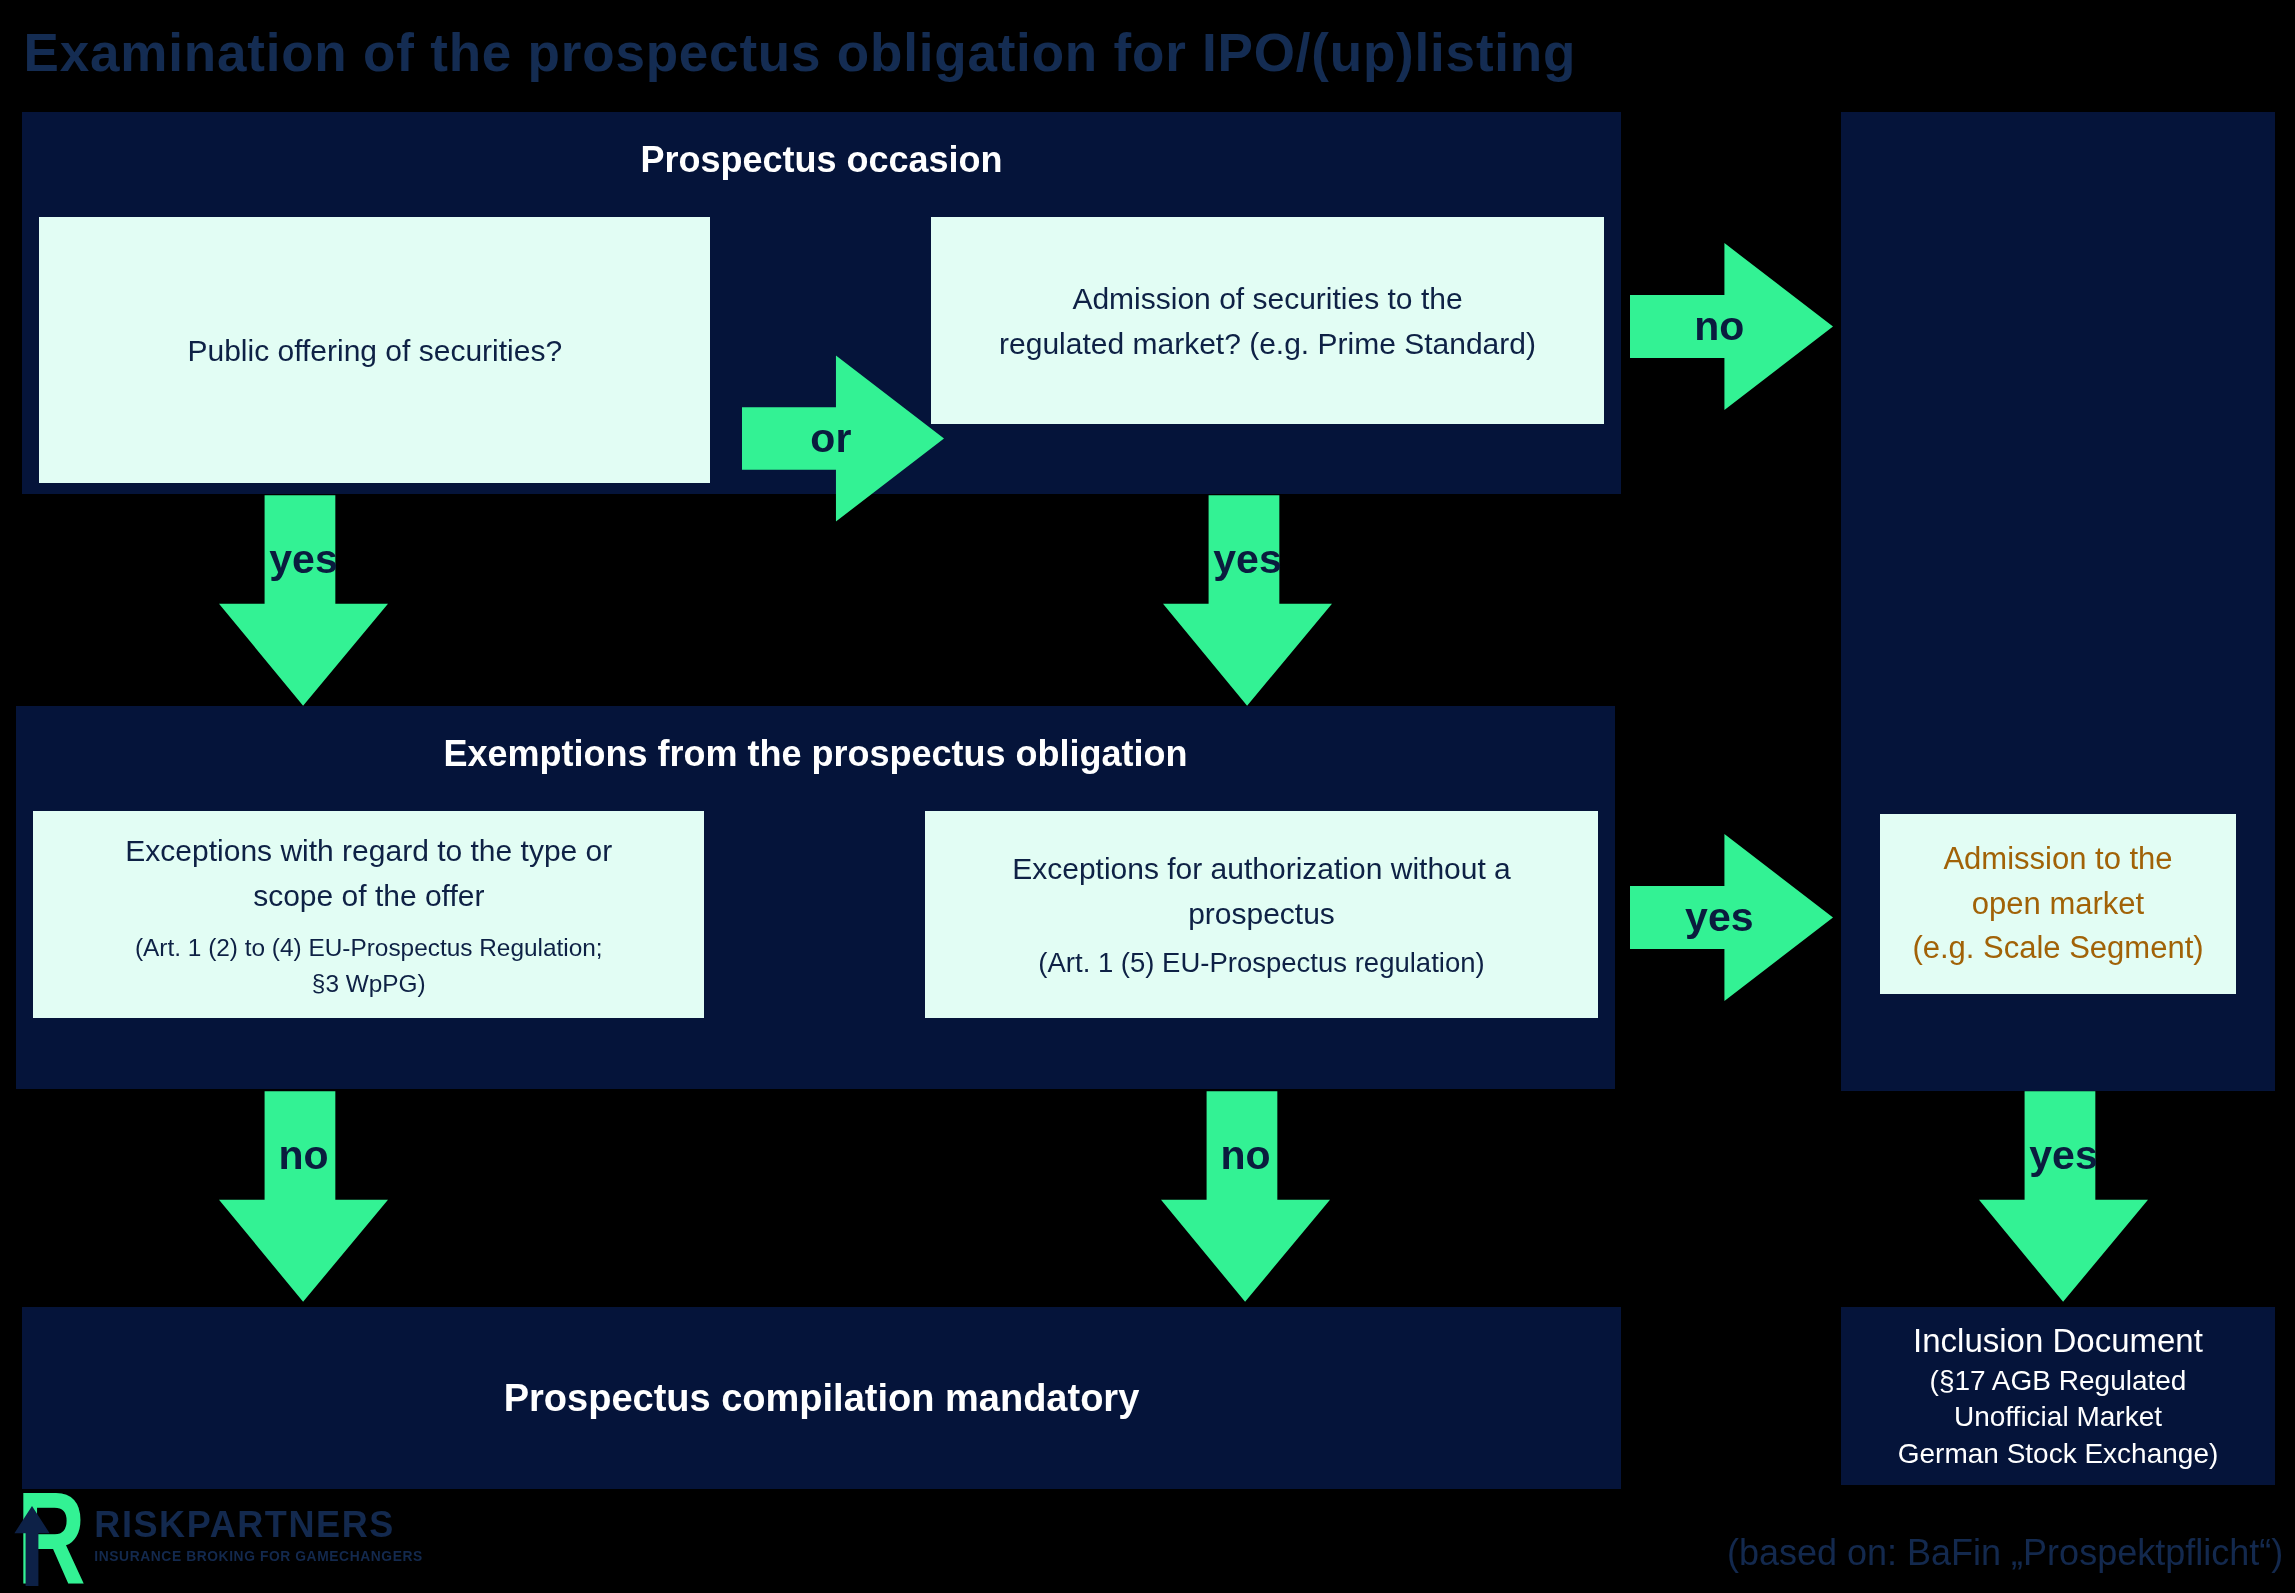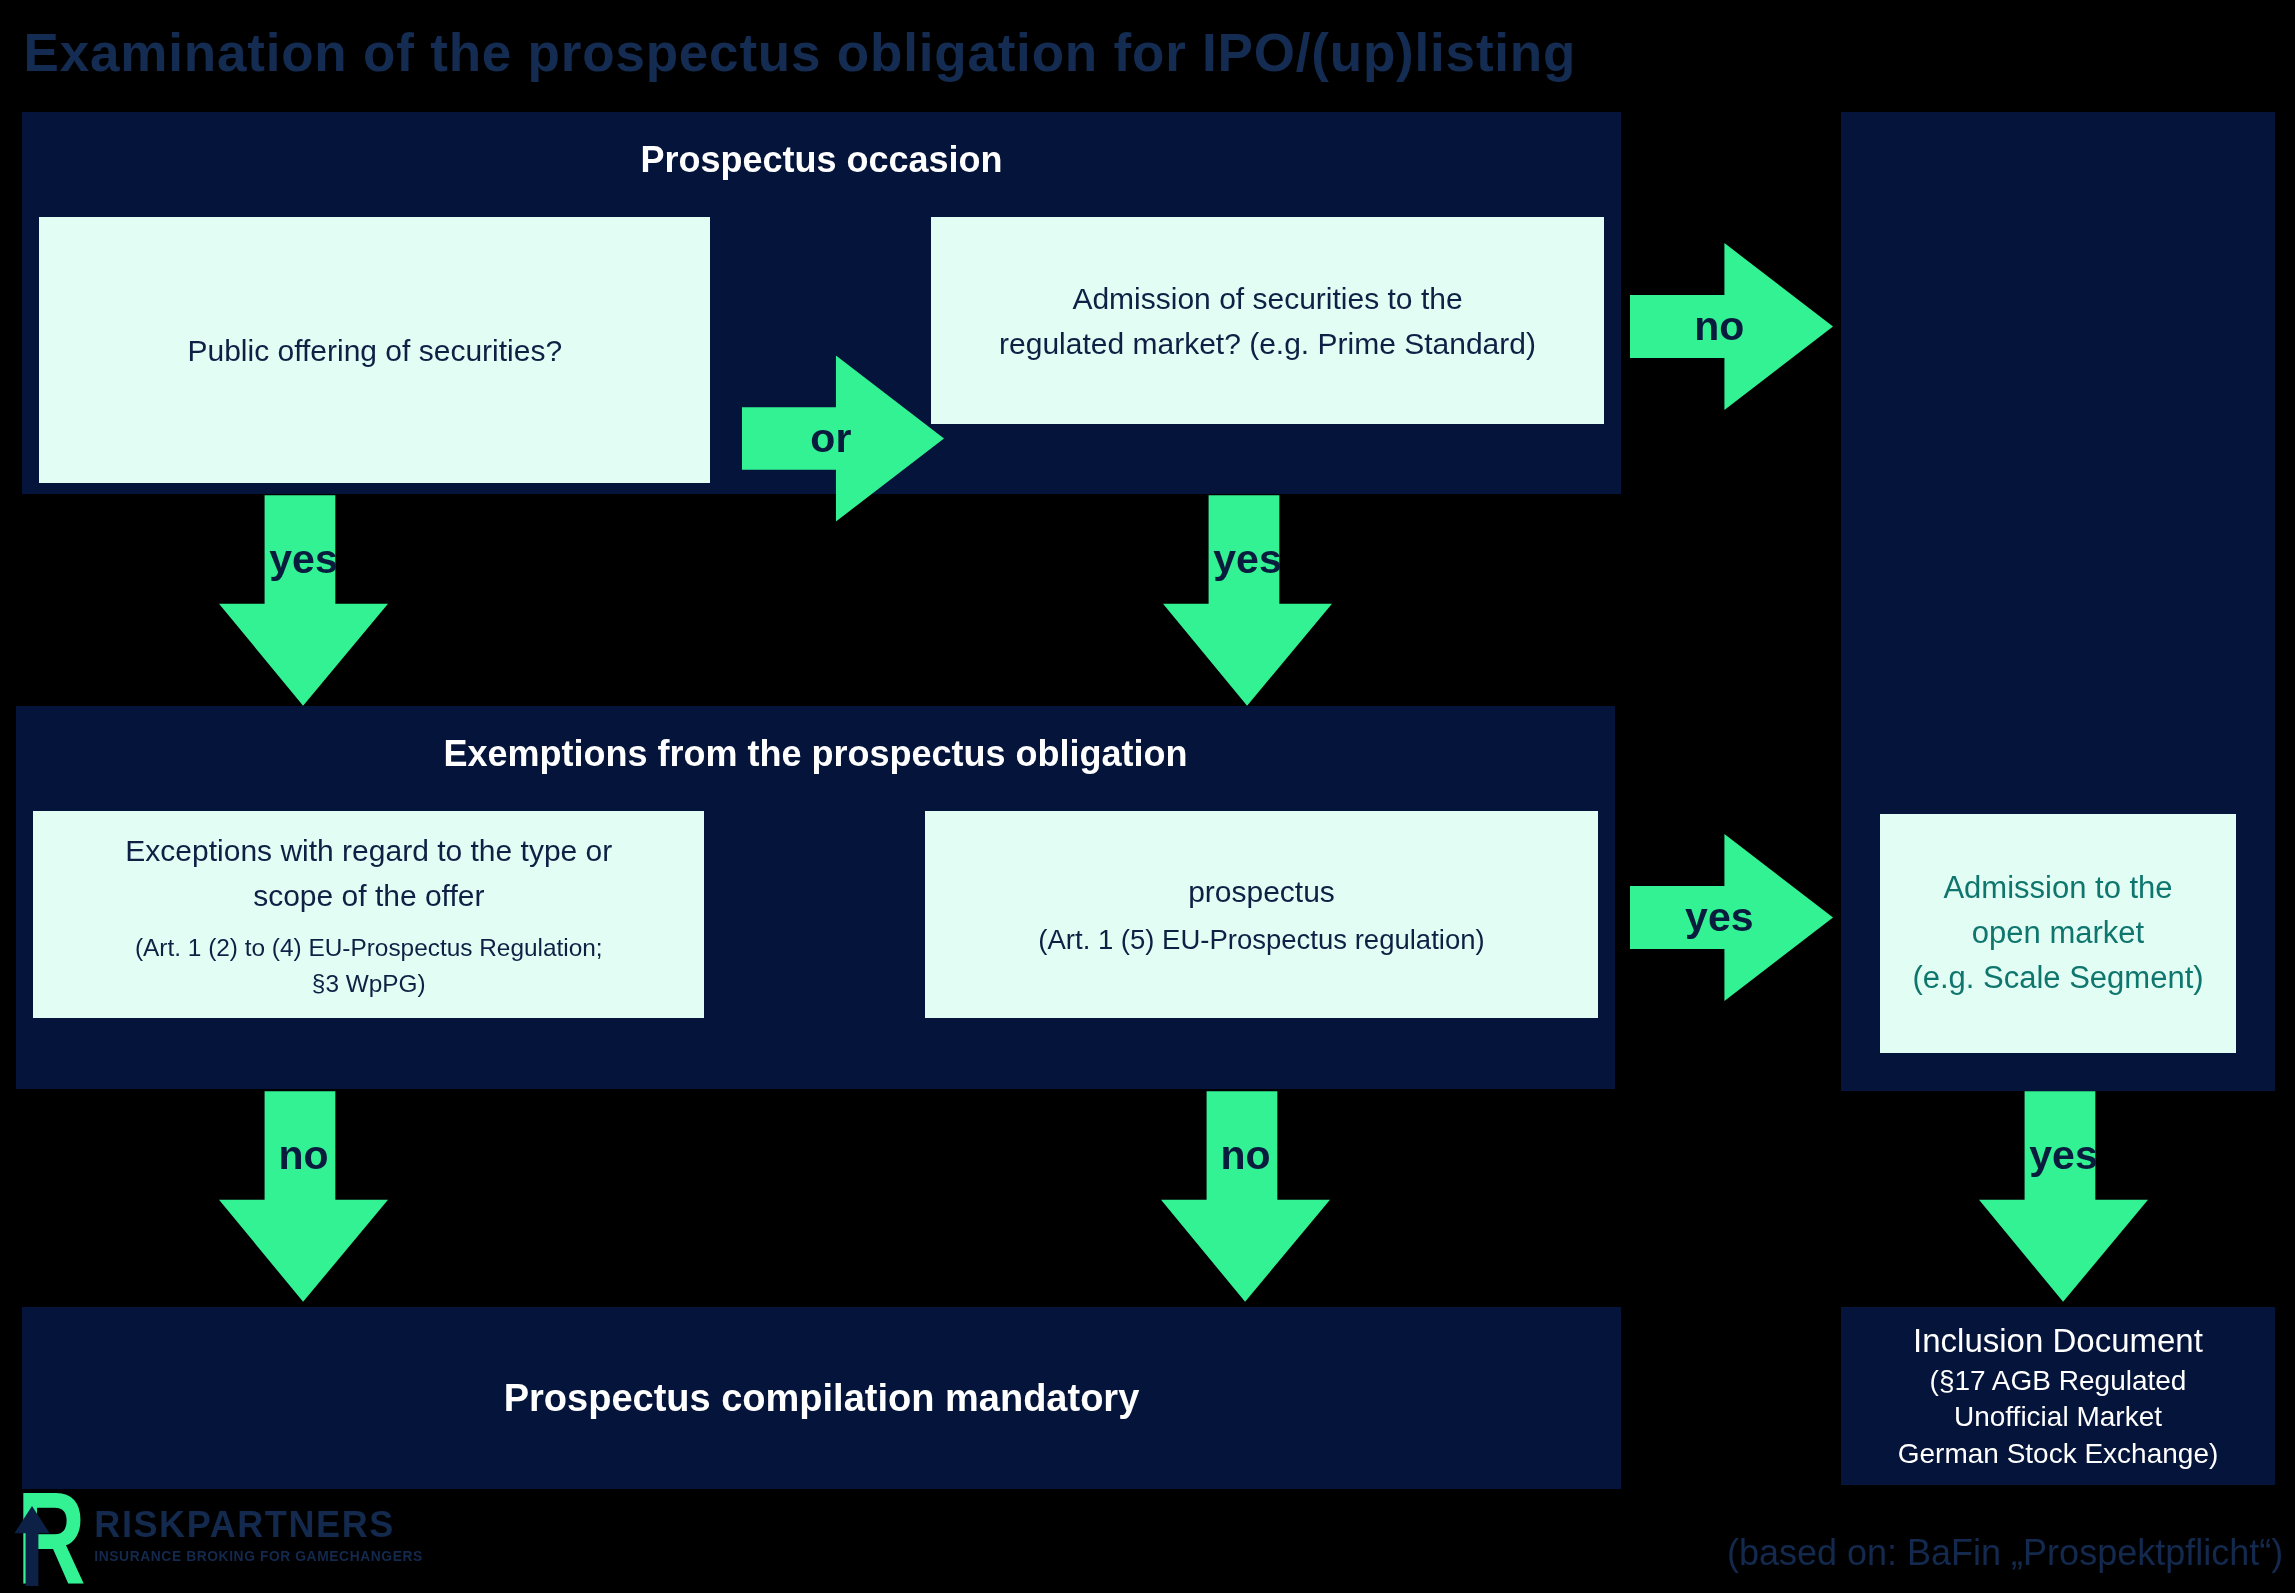--- a/index.html
+++ b/index.html
@@ -30,22 +30,22 @@
   #box-admission{left:909px;top:105px;width:673px;height:207px;}
   #box-type-scope{left:17.3px;top:105px;width:671px;height:207px;}
   #box-authorization{left:909px;top:105px;width:673px;height:207px;}
   .qbox .sub{font-size:24.4px;line-height:1.45;margin-top:12.6px;}
   .qbox .sub2{font-size:27.5px;line-height:1.45;margin-top:6.3px;}
 
   
   #no-obligation-block{position:absolute;left:0;right:0;top:345px;text-align:center;color:#fff;}
   #no-obligation-title{font-size:38px;font-weight:bold;line-height:1.45;margin:0 auto;width:260px;}
   #no-obligation-note{font-size:33px;line-height:1.45;margin:6.3px auto 0;width:346px;}
-  #box-open-market{left:39px;top:702px;width:356px;height:239px;display:flex;flex-direction:column;
-                   align-items:center;justify-content:center;color:#0f766e;font-size:31px;line-height:1.45;text-align:center;}
+  #box-open-market{left:39px;top:702px;width:356px;height:180px;display:flex;flex-direction:column;
+                   align-items:center;justify-content:center;color:#a16207;font-size:31px;line-height:1.45;text-align:center;}
   .inc-line1{font-size:33px;}
   .inc-line{font-size:28px;}
 
   
   .arrow{position:absolute;}
   .arrow svg{display:block;width:100%;height:100%;}
   .arrow .lbl{position:absolute;color:#0a1c3e;font-weight:bold;font-size:41px;}
   .arrow.right .lbl{left:24%;width:40%;top:50%;transform:translateY(-52%);text-align:center;}
   .arrow.down .lbl{left:0;right:0;top:41px;text-align:center;}
   #arrow-or{left:720px;top:243px;width:202px;height:167px;}
@@ -119,20 +119,21 @@
   <div class="section-header">Exemptions from the prospectus obligation</div>
 
   <div class="qbox mint" id="box-type-scope">
     <div class="line">Exceptions with regard to the type or</div>
     <div class="line">scope of the offer</div>
     <div class="sub line">(Art. 1 (2) to (4) EU-Prospectus Regulation;</div>
     <div class="sub line" style="margin-top:0;">§3 WpPG)</div>
   </div>
 
   <div class="qbox mint" id="box-authorization">
+    <div class="line">Exceptions for authorization without a</div>
     <div class="line">prospectus</div>
     <div class="sub2 line">(Art. 1 (5) EU-Prospectus regulation)</div>
   </div>
 </div>
 
 <div class="abs arrow right" id="arrow-mid-yes">
   <svg viewBox="0 0 258 212">
     <polygon points="0,66 120,66 120,0 258,106 120,212 120,146 0,146" fill="#33f294"></polygon>
   </svg>
   <span class="lbl">yes</span>

